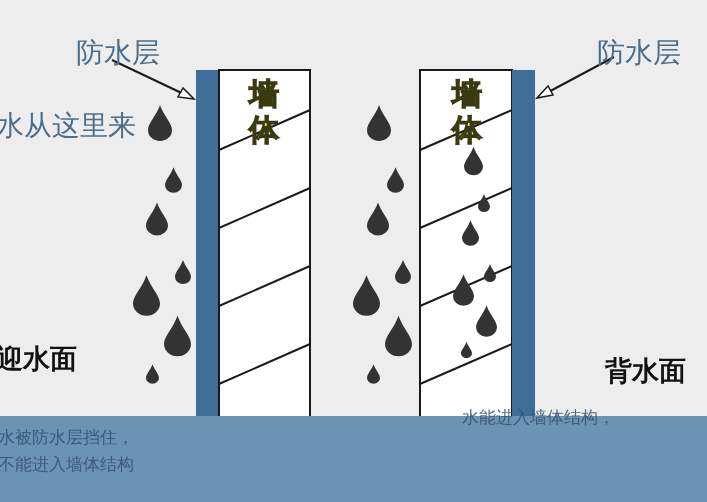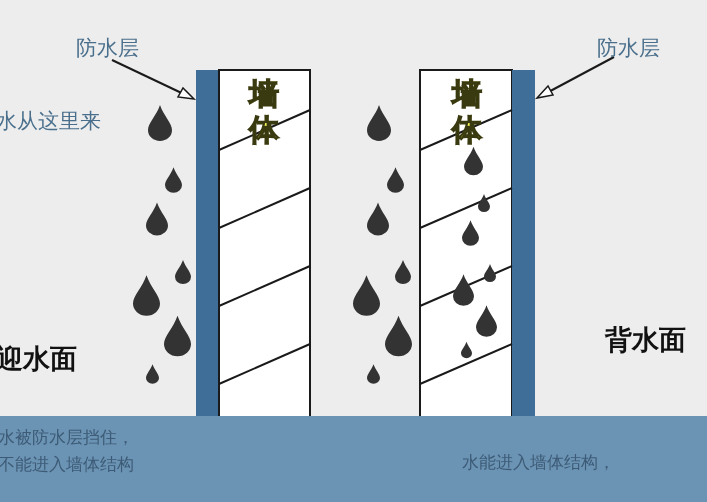--- a/index.html
+++ b/index.html
@@ -1,19 +1,19 @@
 <!DOCTYPE html>
 <html><head>
 <meta charset="utf-8">
 <style>
   html, body { margin:0; padding:0; }
   body { width:707px; height:502px; overflow:hidden; background:#ededed; position:relative;
          font-family:"DejaVu Sans","Liberation Sans",sans-serif; }
   .abs { position:absolute; }
-  .label-blue { color:#4a6f8c; font-size:21px; white-space:nowrap; }
+  .label-blue { color:#4a6f8c; font-size:28px; white-space:nowrap; }
   .label-black { color:#111; font-size:27px; font-weight:bold; white-space:nowrap; }
   .wall-label { color:#f4f45a; font-size:30px; font-weight:bold; line-height:36px;
                 -webkit-text-stroke:1.2px #3a3a10; text-align:center; width:32px; }
   .band { left:0; top:416px; width:707px; height:86px; background:#6b93b4; }
   .band-text { color:#35526c; font-size:17px; line-height:27px; white-space:nowrap; opacity:0.85; }
   svg { position:absolute; left:0; top:0; }
 </style>
 </head>
 <body>
 
@@ -89,22 +89,22 @@
 <div class="abs wall-label" style="left:248px; top:76px;">
   <div>墙</div>
   <div>体</div>
 </div>
 <div class="abs wall-label" style="left:451px; top:76px;">
   <div>墙</div>
   <div>体</div>
 </div>
 
 <div class="abs label-black" style="left:-4px; top:341px;">迎水面</div>
-<div class="abs label-black" style="left:605px; top:322px;">背水面</div>
+<div class="abs label-black" style="left:605px; top:353px;">背水面</div>
 
 <div class="abs band"></div>
 <div class="abs band-text" style="left:-2px; top:424px;">
   <div>水被防水层挡住，</div>
   <div>不能进入墙体结构</div>
 </div>
-<div class="abs band-text" style="left:462px; top:449px;">
+<div class="abs band-text" style="left:462px; top:404px;">
   <div>水能进入墙体结构，</div>
 </div>
 
 </body></html>

